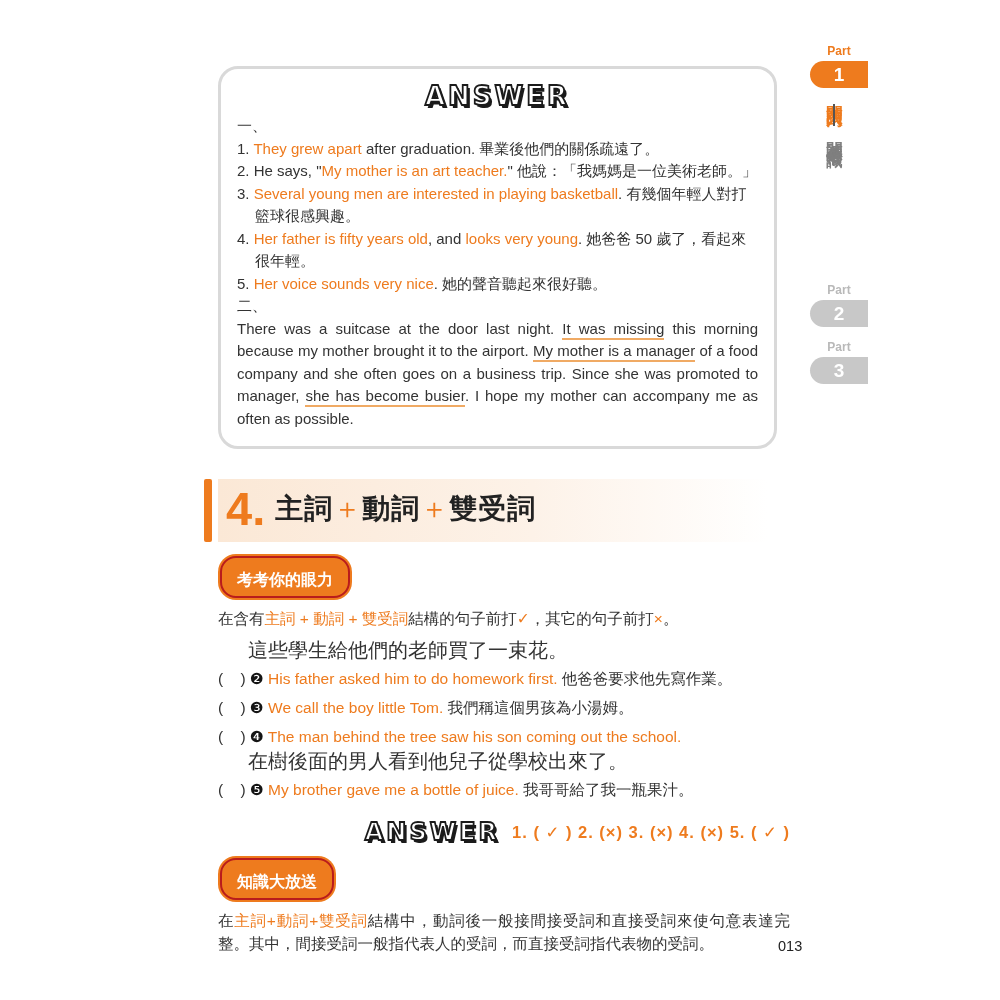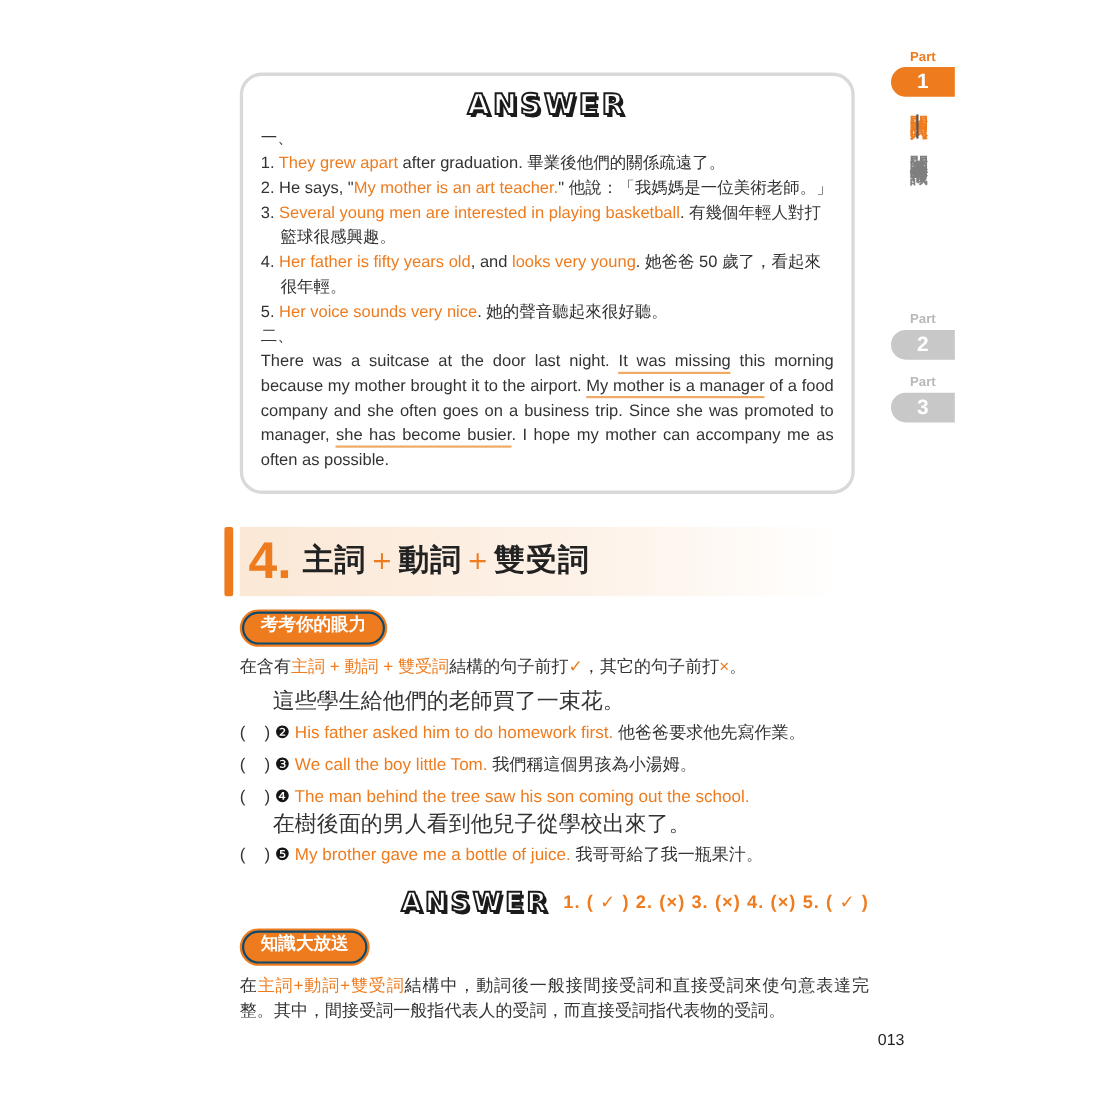--- a/index.html
+++ b/index.html
@@ -36,38 +36,38 @@
   .topic-heading{display:flex;margin-left:-14px;margin-top:30px;height:63px;}
   .topic-bar{width:8px;background:var(--orange);border-radius:2px;margin-right:6px;}
   .heading-box{flex:1;background:linear-gradient(to right,#fbe8d6 0%,#fdf2e8 55%,#ffffff 96%);
                display:flex;align-items:center;padding:2px 14px 6px 8px;}
   .big-num{font-size:47px;font-weight:bold;color:var(--orange);line-height:1;margin-right:10px;}
   .heading-title{font-size:28px;font-weight:bold;color:#222;letter-spacing:1px;}
   .heading-title .seg-plain{color:#222;}
 
   
   .badge{display:inline-block;background:var(--orange);color:#fff;font-size:16px;font-weight:bold;
-         padding:0 15px 5px 15px;border-radius:16px;border:2px solid #0c4a6e;
+         padding:12px 15px 5px 15px;border-radius:16px;border:2px solid #b91c1c;
          box-shadow:0 0 0 2px var(--orange);margin-left:2px;}
   .badge-row{margin-top:14px;}
 
   .intro{font-size:15.5px;line-height:24px;margin-top:9px;}
 
   .question{margin-top:9px;}
   .q-line{font-size:15.5px;line-height:20px;padding-left:46px;text-indent:-46px;white-space:pre-wrap;}
   .q-zh{font-size:20px;line-height:20px;margin-left:30px;margin-top:4px;}
   .q-zh:empty{display:none;}
 
   .answers-row{display:flex;justify-content:flex-end;align-items:center;margin-top:18px;}
   .logo-inline{font-size:24px;line-height:28px;}
   .answers-text{color:var(--orange);font-weight:bold;font-size:16.5px;margin-left:12px;letter-spacing:1px;}
 
   .k-para{font-size:15.5px;line-height:23px;text-align:justify;margin-top:9px;}
 
-  .page-num{position:absolute;left:798px;top:938px;font-size:14.5px;color:#222;}
+  .page-num{position:absolute;left:778px;top:938px;font-size:14.5px;color:#222;}
 
   
   .part-group{position:absolute;width:58px;text-align:center;}
   .pg1{left:810px;top:44px;}
   .pg2{left:810px;top:283px;}
   .pg3{left:810px;top:340px;}
   .part-label{font-size:12px;font-weight:bold;color:var(--labelgray);margin-bottom:3px;}
   .pg1 .part-label{color:var(--orange);}
   .part-tab{height:27px;border-radius:14px 0 0 14px;background:var(--tabgray);color:#fff;
             font-weight:bold;font-size:19px;line-height:27px;text-align:center;}

